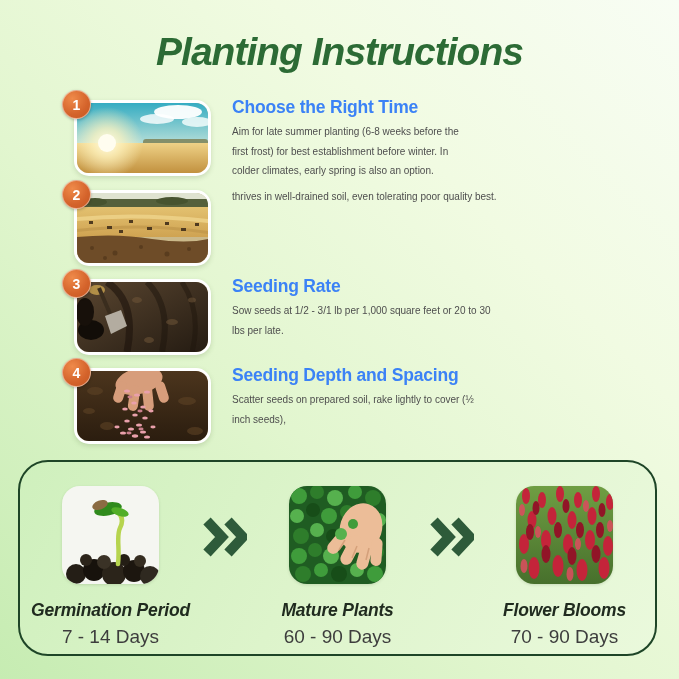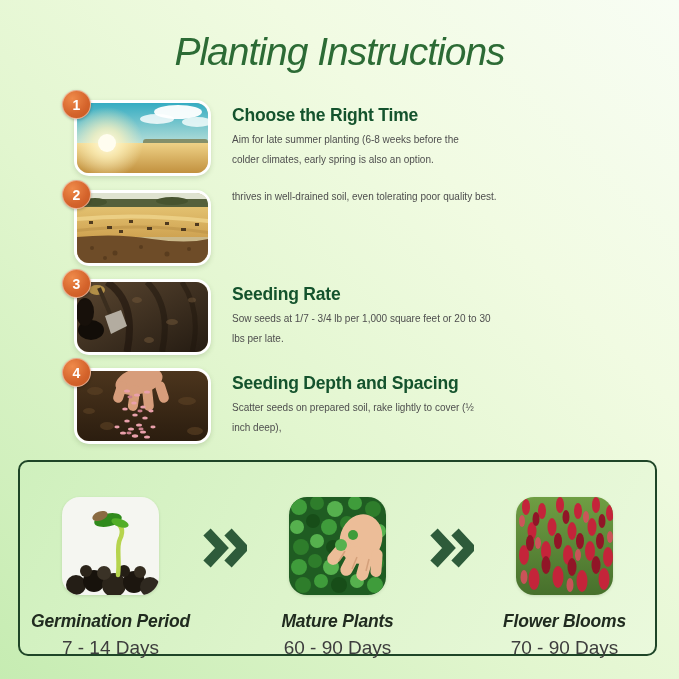--- a/index.html
+++ b/index.html
@@ -7,21 +7,21 @@
     width:679px;height:679px;
     font-family:"Liberation Sans",sans-serif;
     background:linear-gradient(225deg,#f8fdf4 0%,#f1fbe2 30%,#e2f6cf 60%,#c6ecb2 100%);
     overflow:hidden;
   }
   .page{position:relative;width:679px;height:679px;}
 
   .title{
     position:absolute;top:30px;left:0;width:100%;
     text-align:center;
-    font-size:39px;font-weight:normal;font-style:italic;
+    font-size:39px;font-weight:bold;font-style:italic;
     color:#2c6b35;letter-spacing:-1px;
   }
 
   
   .step{position:absolute;left:74px;width:570px;}
   .step-card{
     position:absolute;left:0;top:0;
     width:131px;height:70px;
     border:3px solid #ffffff;border-radius:15px;
     box-shadow:0 2px 5px rgba(60,90,40,.18);
@@ -33,35 +33,35 @@
     width:27px;height:27px;border-radius:50%;
     background:radial-gradient(circle at 35% 28%,#ef8a4a 0%,#d4632b 60%,#c55722 100%);
     border:1px solid rgba(255,255,255,.45);
     color:#ffffff;font-size:14px;font-weight:bold;
     display:flex;align-items:center;justify-content:center;
     box-shadow:0 1px 3px rgba(0,0,0,.25);
     z-index:2;
   }
   .step-text{position:absolute;left:158px;top:-3px;width:410px;}
   .step-heading{
-    font-size:17.5px;font-weight:bold;color:#14532d;
-    margin:8px 0 4px 0;letter-spacing:-0.2px;
+    font-size:17.5px;font-weight:bold;color:#3b82f6;
+    margin:0 0 4px 0;letter-spacing:-0.2px;
   }
   .step-line{
     font-size:10px;color:#4e4e4e;line-height:19.6px;
   }
 
   
   .timeline{
     position:absolute;left:18px;top:460px;
     width:639px;height:196px;
-    border:2px solid #1e4527;border-radius:10px;
+    border:2px solid #1e4527;border-radius:30px;
     background:linear-gradient(115deg,#cff0bd 0%,#ddf4cb 45%,#eaf9dc 100%);
     display:flex;align-items:flex-start;justify-content:flex-end;
-    padding-top:35px;box-sizing:border-box;
+    padding-top:24px;box-sizing:border-box;
   }
   .stage{width:202px;text-align:center;}
   .stage-photo{
     width:97px;height:98px;border-radius:18px;overflow:hidden;
     margin:0 auto 16px auto;box-shadow:0 1px 3px rgba(40,70,30,.15);
   }
   .stage-photo svg{display:block;}
   .stage-label{
     font-size:17.5px;font-weight:bold;font-style:italic;
     color:#202b1f;letter-spacing:-0.2px;margin-bottom:5px;
@@ -104,20 +104,21 @@
         <rect x="66" y="36" width="65" height="7" rx="3" fill="#7d8157" opacity="0.85"></rect>
         <rect x="0" y="40" width="131" height="30" fill="url(#field1)"></rect>
         <circle cx="30" cy="40" r="36" fill="url(#glow1)"></circle>
         <circle cx="30" cy="40" r="9" fill="#fffdf0"></circle>
       </svg>
     </div>
     <div class="badge">1</div>
     <div class="step-text">
       <div class="step-heading">Choose the Right Time</div>
       <div class="step-line">Aim for late summer planting (6-8 weeks before the</div>
+      <div class="step-line">first frost) for best establishment before winter. In</div>
       <div class="step-line">colder climates, early spring is also an option.</div>
     </div>
   </div>
 
   <div class="step" style="top:190px;">
     <div class="step-card">
       <svg width="131" height="70" viewBox="0 0 131 70">
         <defs>
           <linearGradient id="field2" x1="0" y1="0" x2="0" y2="1">
             <stop offset="0" stop-color="#e3c170"></stop>
@@ -180,21 +181,21 @@
         <ellipse cx="20" cy="8" rx="8" ry="5" fill="#c9a24f" opacity="0.8"></ellipse>
         <line x1="34" y1="34" x2="22" y2="6" stroke="#3a2d1e" stroke-width="4"></line>
         <polygon points="28,34 44,28 50,44 34,52" fill="#b3aca0"></polygon>
         <ellipse cx="14" cy="48" rx="13" ry="10" fill="#120d08"></ellipse>
         <ellipse cx="8" cy="30" rx="9" ry="14" fill="#17100a"></ellipse>
       </svg>
     </div>
     <div class="badge">3</div>
     <div class="step-text">
       <div class="step-heading">Seeding Rate</div>
-      <div class="step-line">Sow seeds at 1/7 - 3/4 lb per 1,000 square feet or 20 to 30</div>
+      <div class="step-line">Sow seeds at 1/2 - 3/1 lb per 1,000 square feet or 20 to 30</div>
       <div class="step-line">lbs per late.</div>
     </div>
   </div>
 
   <div class="step" style="top:368px;">
     <div class="step-card">
       <svg width="131" height="70" viewBox="0 0 131 70">
         <defs>
           <linearGradient id="soil4" x1="0" y1="0" x2="0" y2="1">
             <stop offset="0" stop-color="#4c351d"></stop>
@@ -241,21 +242,21 @@
             <ellipse cx="63" cy="40" rx="2.6" ry="1.4"></ellipse>
           <ellipse cx="52" cy="62" rx="2.6" ry="1.4"></ellipse>
             <ellipse cx="64" cy="58" rx="2.6" ry="1.4"></ellipse>
         </g>
       </svg>
     </div>
     <div class="badge">4</div>
     <div class="step-text">
       <div class="step-heading">Seeding Depth and Spacing</div>
       <div class="step-line">Scatter seeds on prepared soil, rake lightly to cover (½</div>
-      <div class="step-line">inch deep),</div>
+      <div class="step-line">inch seeds),</div>
     </div>
   </div>
 
   <div class="timeline">
 
     <div class="stage">
       <div class="stage-photo">
         <svg width="97" height="98" viewBox="0 0 97 98">
           <rect x="0" y="0" width="97" height="98" fill="#f5f6f1"></rect>
           <g>

